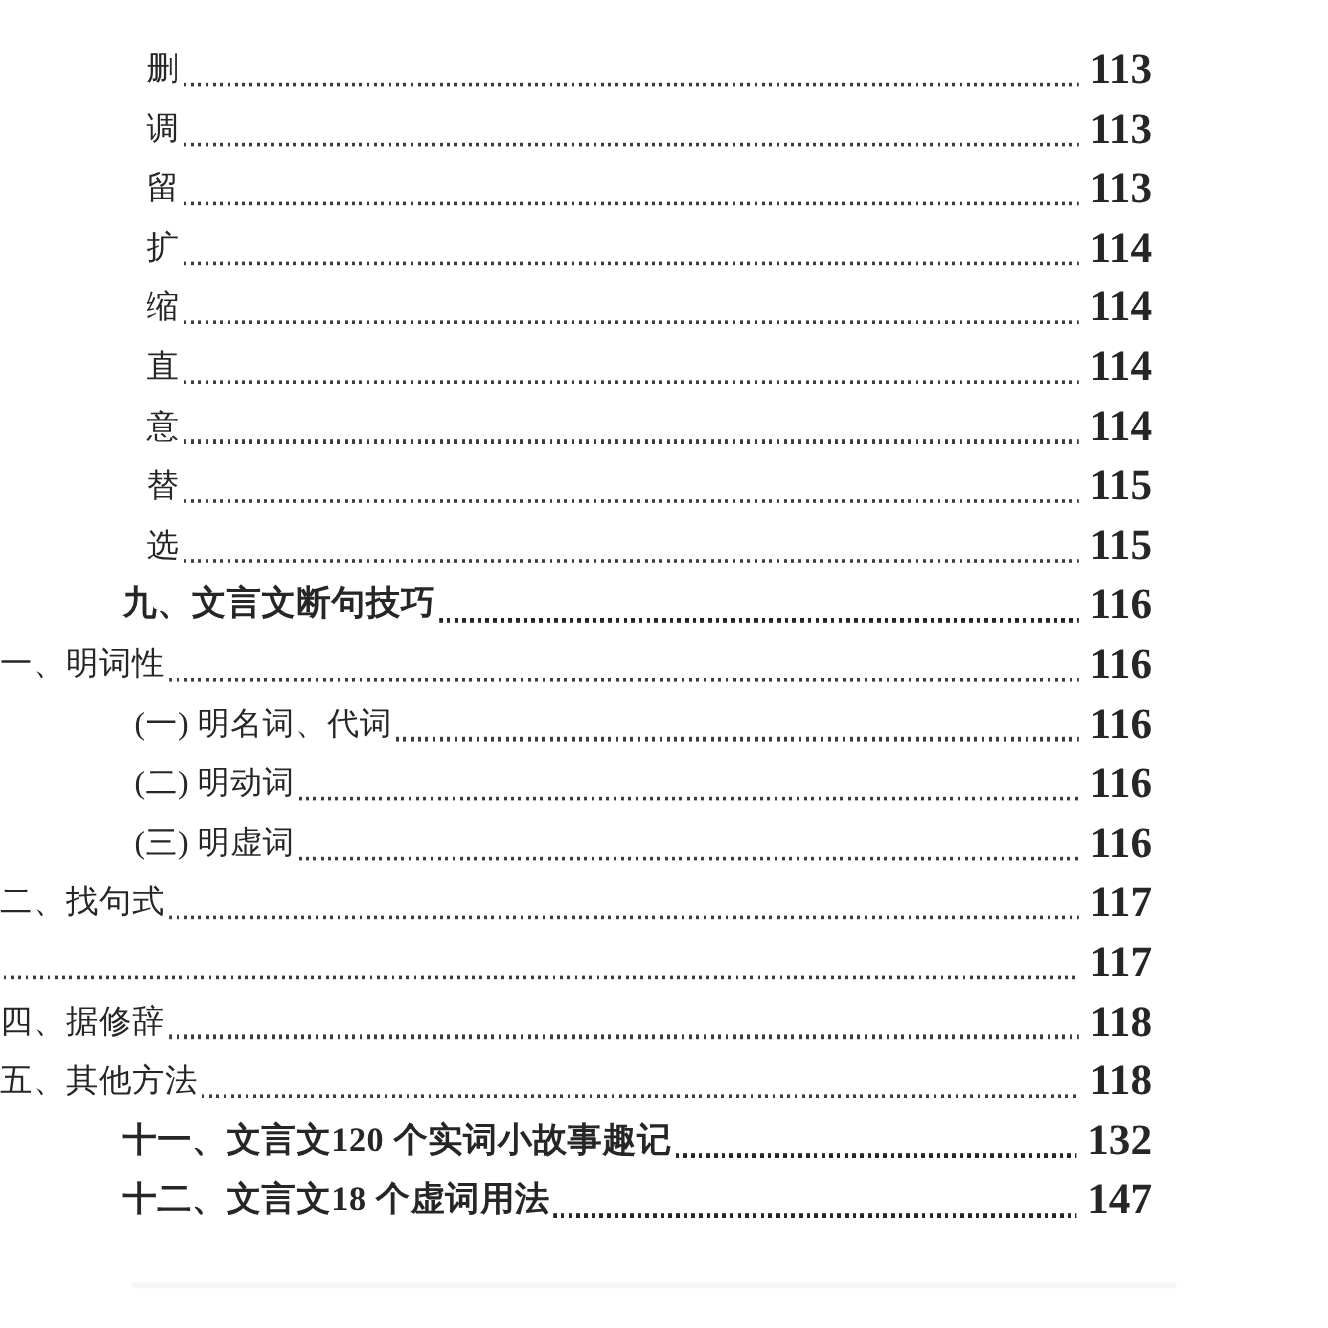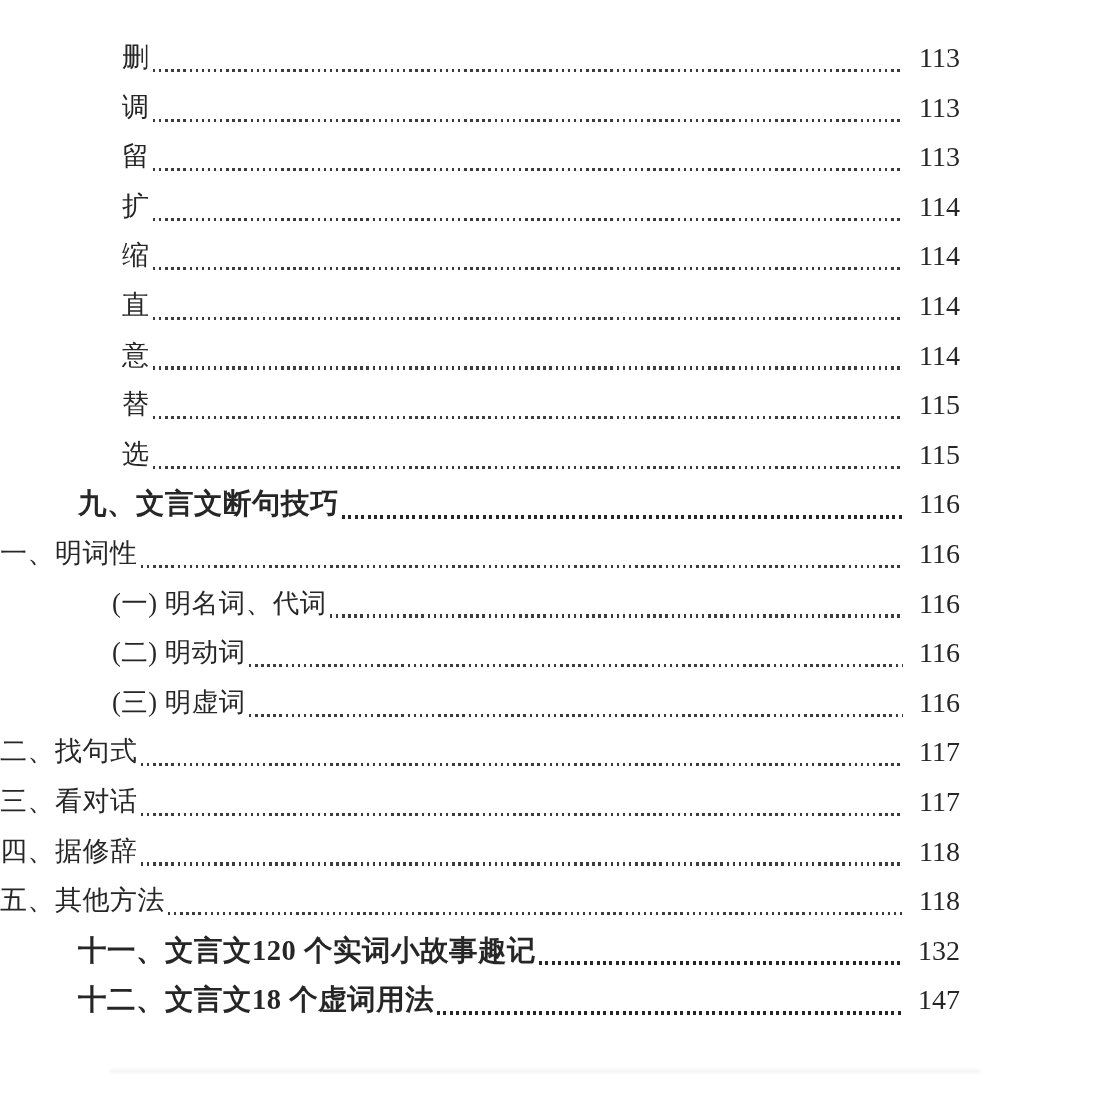--- a/index.html
+++ b/index.html
@@ -27,37 +27,37 @@
     padding-right:147px;
     box-sizing:border-box;
   }
   .toc-label{
     line-height:49.6px;
     white-space:pre;
     letter-spacing:0.5px;
   }
   .toc-page-num{
     line-height:49.6px;
-    font-size:28px;
-    font-weight:normal;
+    font-size:36px;
+    font-weight:bold;
     min-width:48px;
     text-align:right;
   }
   .leader{
     flex:1;
     align-self:flex-end;
     height:3.2px;
     margin:0 9px 10.5px 3px;
     background-image:repeating-linear-gradient(to right,var(--dot) 0 2.4px,transparent 2.4px 6.1px);
   }
   .lvl-item  {padding-left:122px;font-size:27px;}
   .lvl-sub   {font-size:27px;}
   .lvl-subsub{padding-left:112px;font-size:26.5px;}
   .lvl-section{
-    padding-left:78px;
+    padding-left:102px;
     font-size:28.5px;
     font-weight:bold;
   }
   .lvl-section .leader{
     height:3.8px;
     margin-bottom:10px;
     background-image:repeating-linear-gradient(to right,var(--dot-bold) 0 3px,transparent 3px 6.4px);
   }
   .scan-artifact{
     position:absolute;
@@ -156,21 +156,20 @@
     <span class="toc-page-num">116</span>
   </div>
 
   <div class="toc-row lvl-sub">
     <span class="toc-label">二、找句式</span>
     <span class="leader"></span>
     <span class="toc-page-num">117</span>
   </div>
 
   <div class="toc-row lvl-sub">
-    <span class="toc-label">三、看对话</span>
     <span class="leader"></span>
     <span class="toc-page-num">117</span>
   </div>
 
   <div class="toc-row lvl-sub">
     <span class="toc-label">四、据修辞</span>
     <span class="leader"></span>
     <span class="toc-page-num">118</span>
   </div>
 

